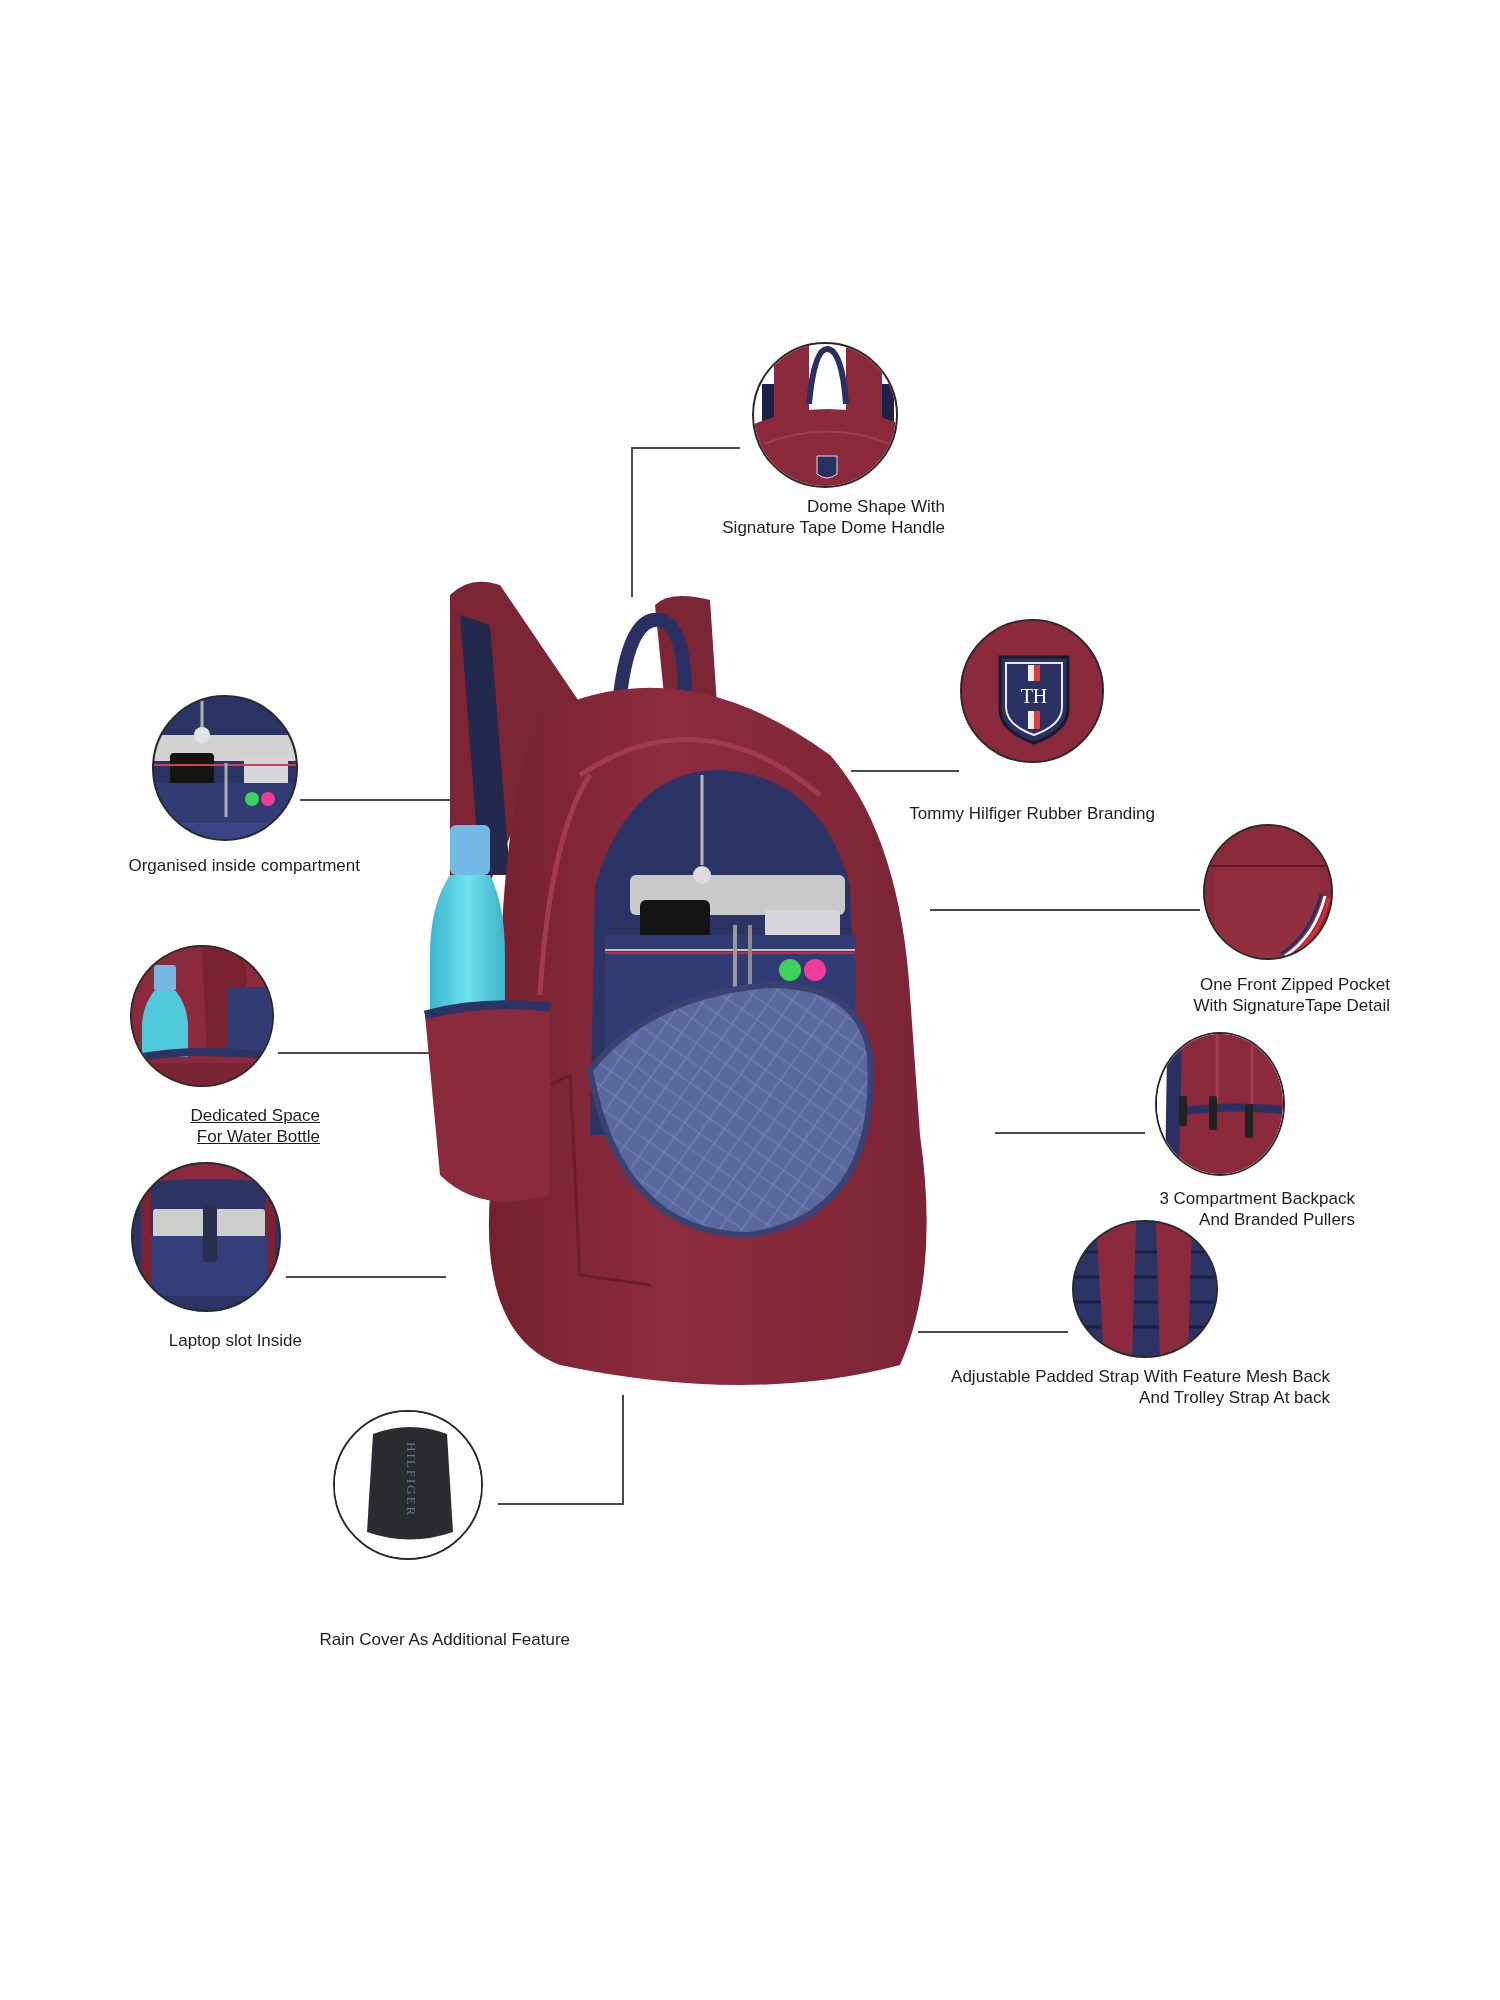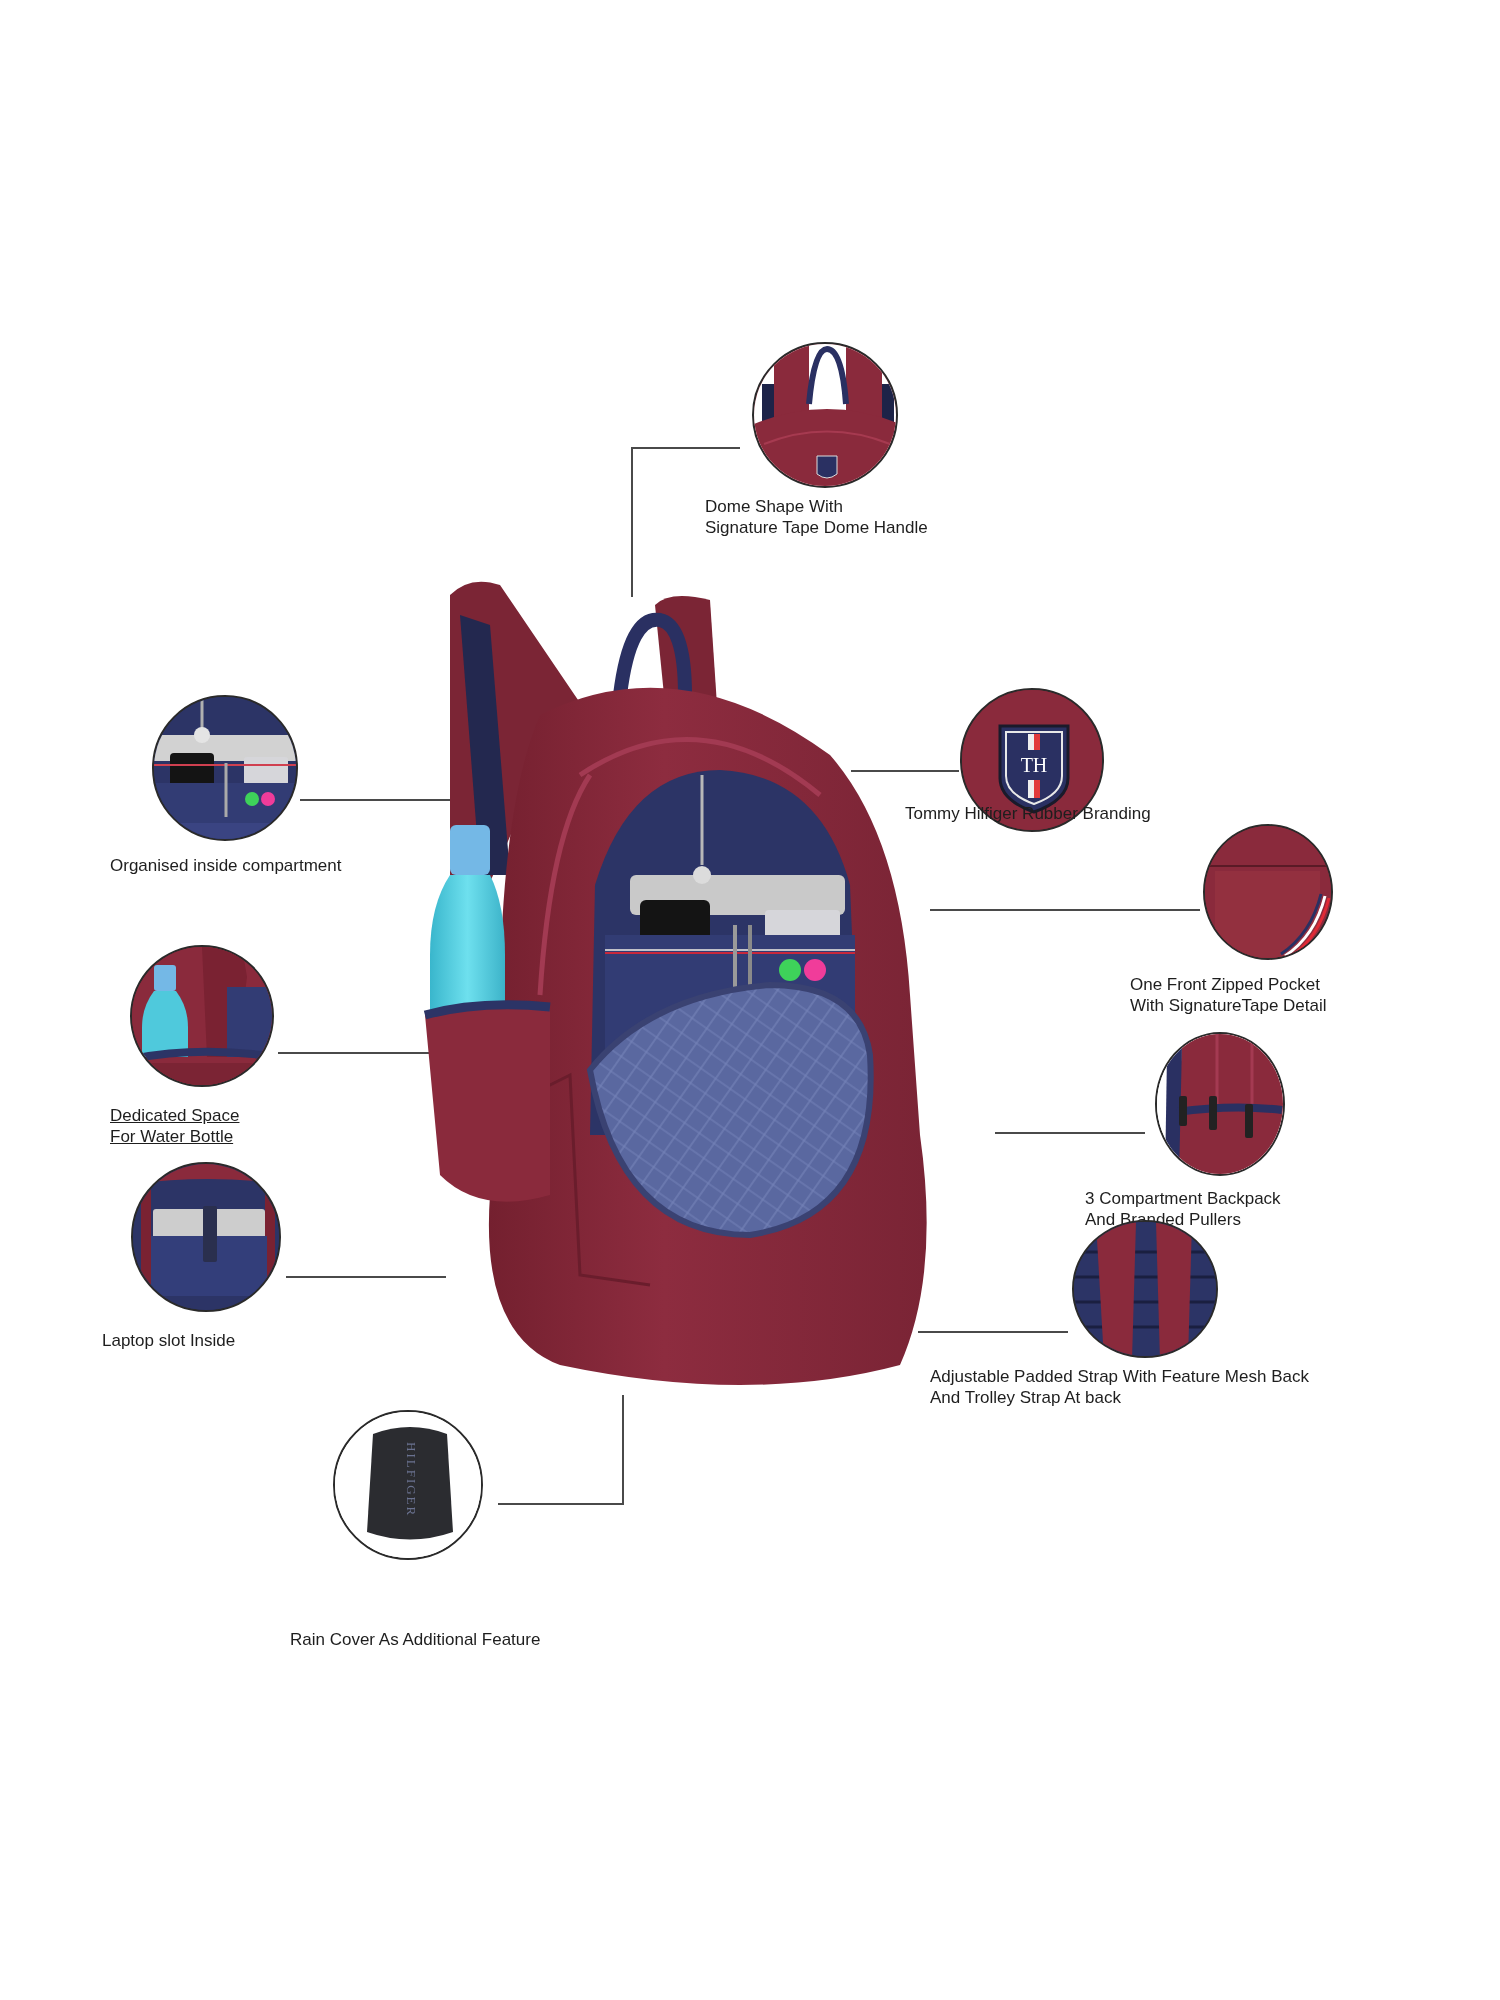--- a/index.html
+++ b/index.html
@@ -3,21 +3,21 @@
 <meta charset="utf-8">
 <style>
   html, body { margin:0; padding:0; background:#ffffff; }
   body { width:1500px; height:2000px; position:relative; overflow:hidden;
          font-family:"Liberation Sans", "DejaVu Sans", sans-serif; color:#1c1c1c; }
   .line { position:absolute; background:#4a4a4a; }
   .hline { height:2px; }
   .vline { width:2px; }
   .circle { position:absolute; border-radius:50%; overflow:hidden;
             border:2px solid #2a2a2a; box-sizing:border-box; }
-  .label { position:absolute; font-size:17px; line-height:21px; text-align:left;
+  .label { position:absolute; font-size:17px; line-height:21px; text-align:right;
            white-space:nowrap; color:#1e1e1e; }
   .label span { display:block; }
   .maroon { background:#8a2a3c; }
   svg { display:block; }
 </style>
 </head>
 <body>
 
 <div class="line hline" style="left:632px;top:447px;width:108px;"></div>
 <div class="line vline" style="left:631px;top:447px;height:150px;"></div>
@@ -106,21 +106,21 @@
     <path d="M0 80 Q73 50 146 80 L146 146 L0 146 Z" fill="#8a2a3c"></path>
     <path d="M10 100 Q73 75 136 100" fill="none" stroke="#a63a50" stroke-width="2"></path>
     <path d="M63 112 L83 112 L83 130 Q73 138 63 130 Z" fill="#2a3062" stroke="#ddd" stroke-width="1"></path>
   </svg>
 </div>
 <div class="label" style="left:705px;top:496px;width:240px;">
   <span>Dome Shape With</span>
   <span>Signature Tape Dome Handle</span>
 </div>
 
-<div class="circle maroon" style="left:960px;top:688px;width:144px;height:144px;">
+<div class="circle maroon" style="left:960px;top:619px;width:144px;height:144px;">
   <svg width="144" height="144" viewBox="0 0 144 144">
     <rect width="144" height="144" fill="#8a2a3c"></rect>
     <path d="M38 36 L106 36 L106 88 Q106 110 72 122 Q38 110 38 88 Z" fill="#2a3062" stroke="#1a1a2a" stroke-width="3"></path>
     <path d="M44 42 L100 42 L100 86 Q100 104 72 114 Q44 104 44 86 Z" fill="none" stroke="#e8e8e8" stroke-width="2"></path>
     <rect x="66" y="44" width="6" height="16" fill="#eeeeee"></rect>
     <rect x="72" y="44" width="6" height="16" fill="#e23a3a"></rect>
     <rect x="66" y="90" width="6" height="18" fill="#eeeeee"></rect>
     <rect x="72" y="90" width="6" height="18" fill="#e23a3a"></rect>
     <text x="72" y="82" text-anchor="middle" font-family="Liberation Serif, serif" font-size="20" fill="#ffffff">TH</text>
   </svg>

